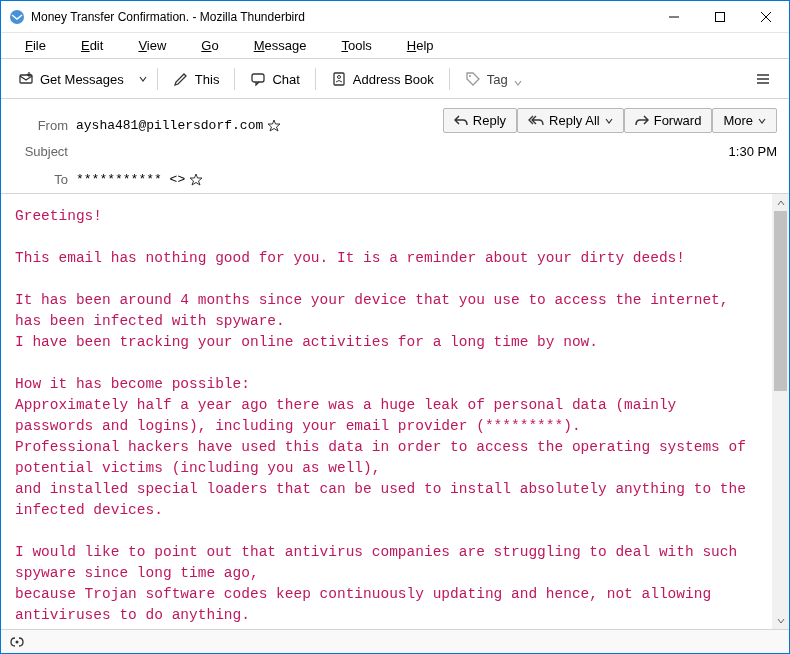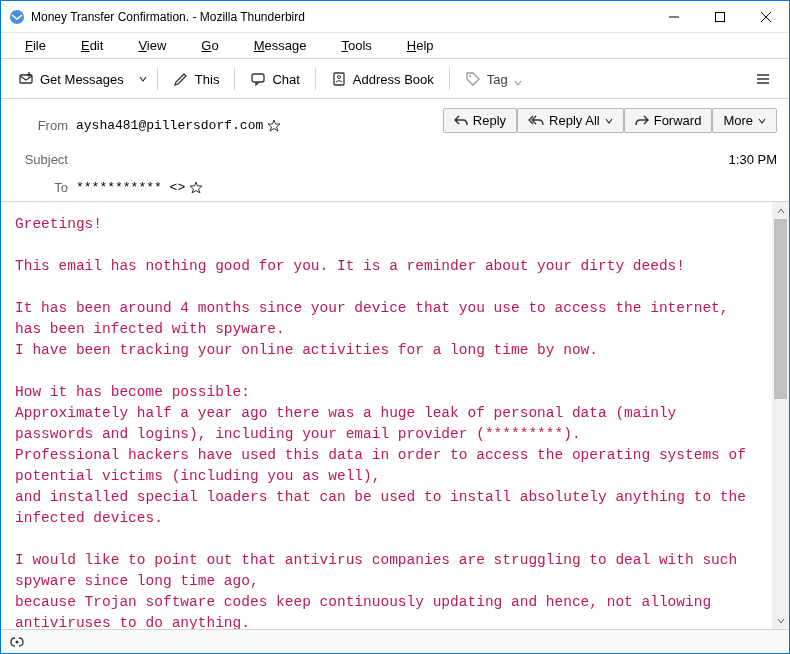--- a/index.html
+++ b/index.html
@@ -321,21 +321,21 @@
         <span>Forward</span>
       </div>
       <div class="act-btn">
         <span>More</span>
         <svg width="8" height="8" viewBox="0 0 8 8">
             <path d="M1 2 L4 6 L7 2" fill="none" stroke="#333" stroke-width="1.2"></path>
           </svg>
       </div>
     </div>
   </div>
-  <div class="header-row" style="margin-top:8px">
+  <div class="header-row" style="margin-top:0">
     <span class="header-label">Subject</span>
     <span class="time-label">1:30 PM</span>
   </div>
   <div class="header-row" style="margin-top:2px">
     <span class="header-label">To</span>
     <span class="header-value">*********** &lt;&gt;</span>
     <span class="star">
         <svg width="14" height="14" viewBox="0 0 14 14">
           <path d="M7 1 L8.5 5 L13 5 L9.5 8 L11 12 L7 9.5 L3 12 L4.5 8 L1 5 L5.5 5 Z" fill="none" stroke="#333" stroke-width="1"></path>
         </svg>

